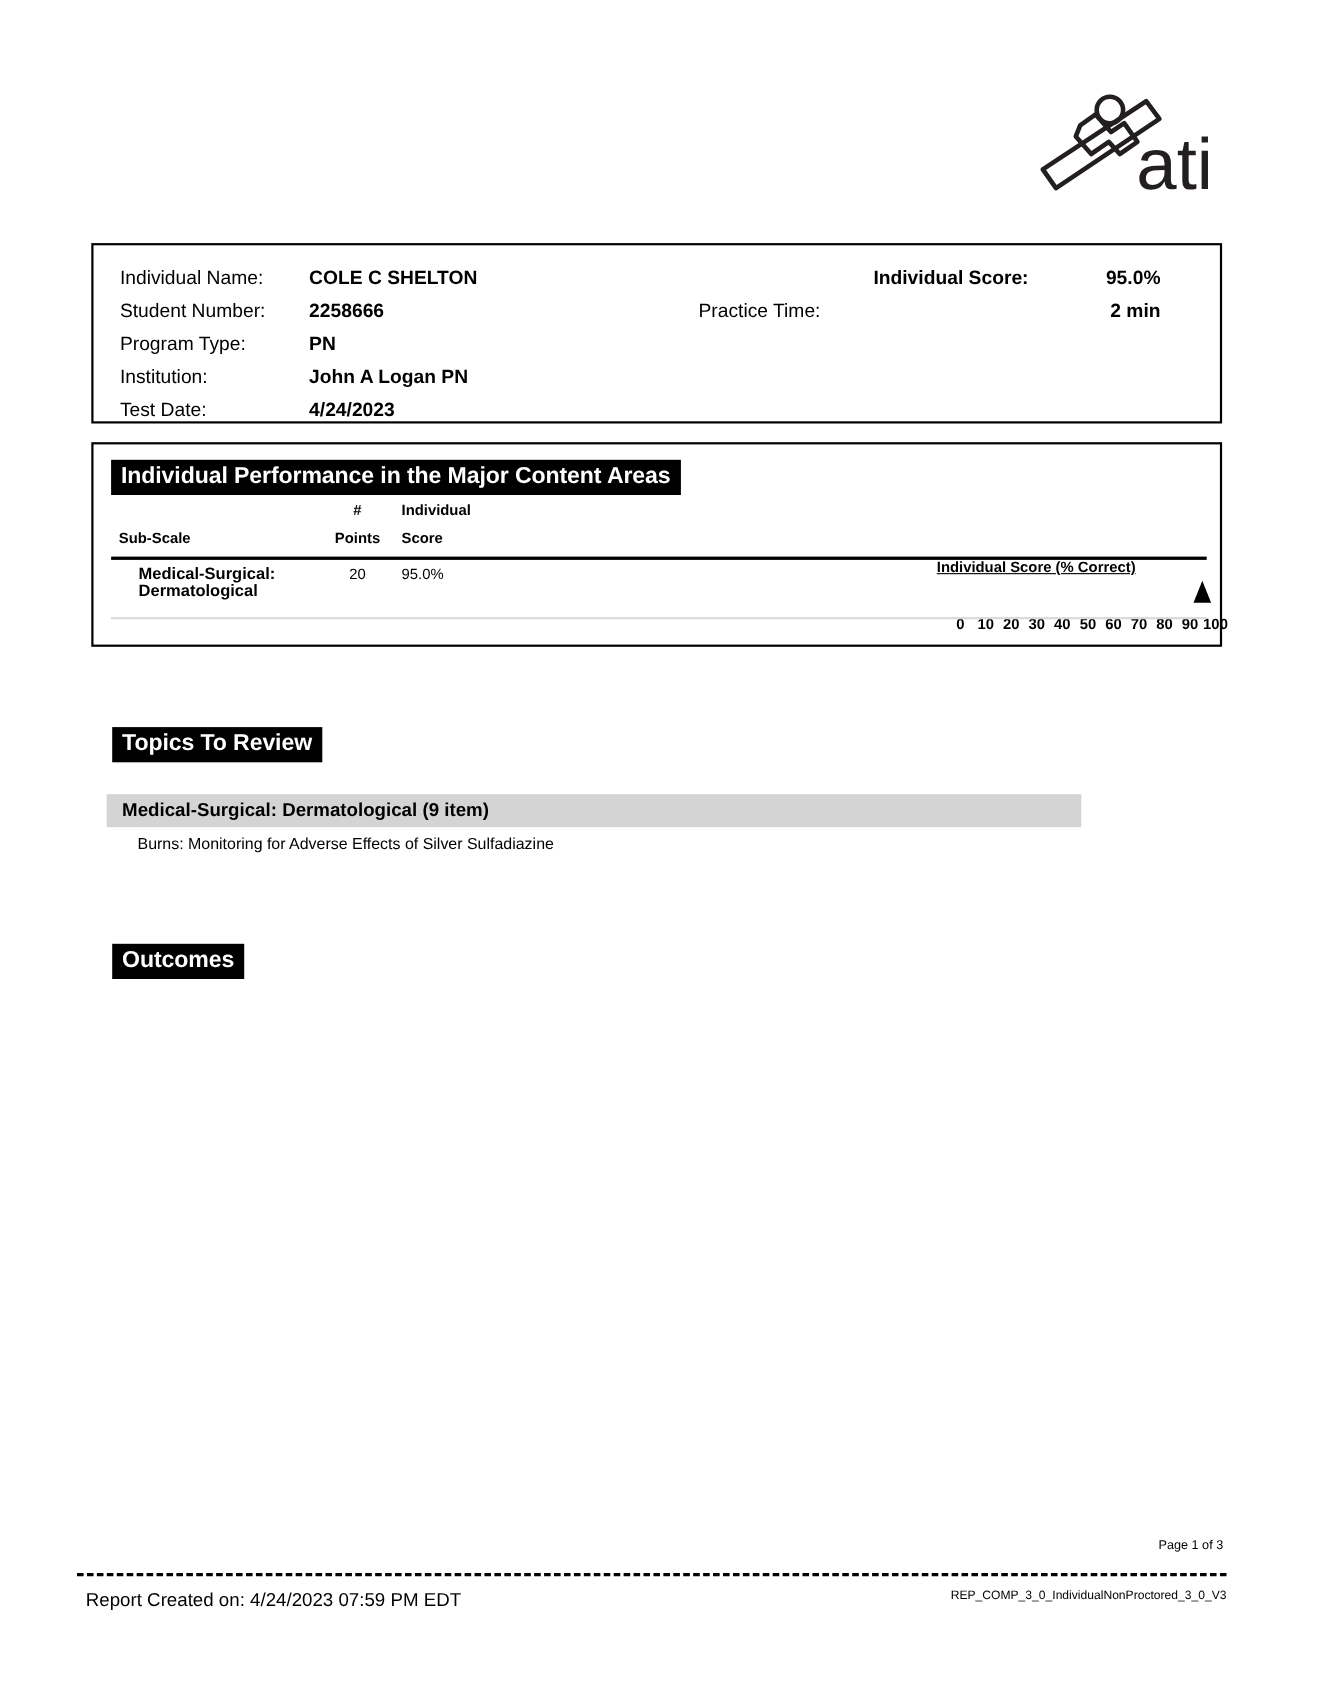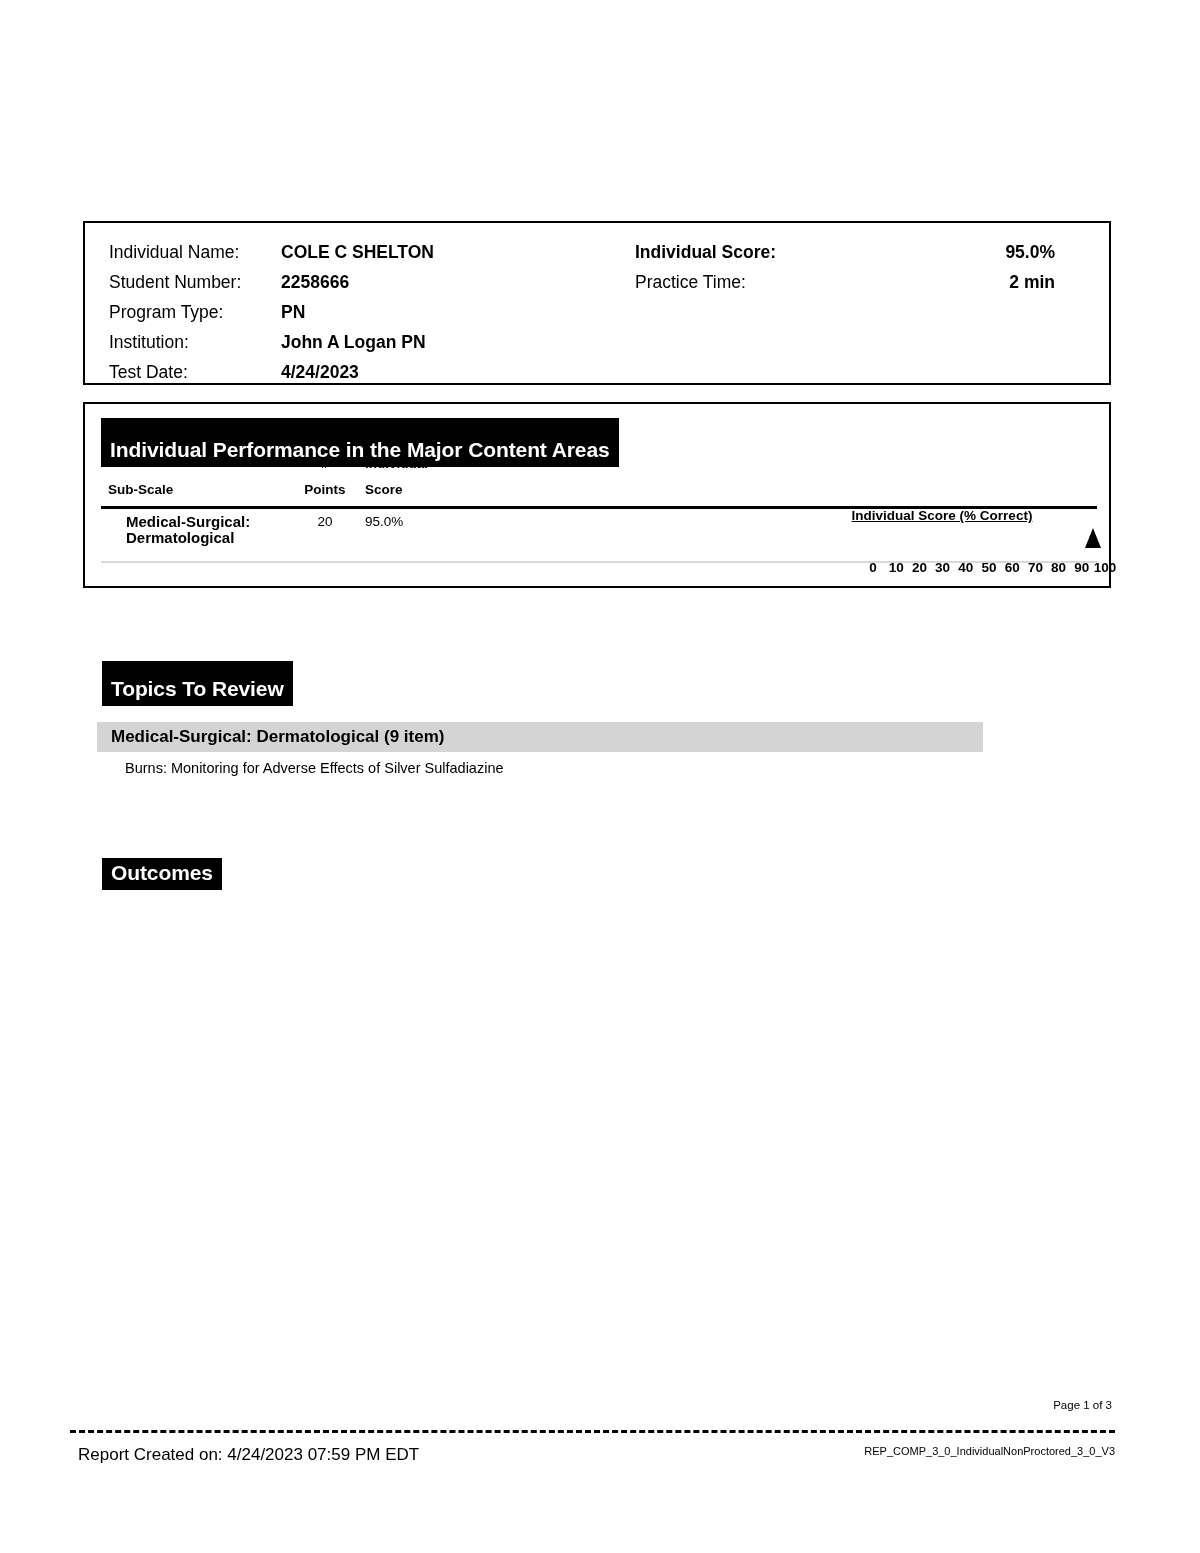--- a/index.html
+++ b/index.html
@@ -81,21 +81,21 @@
     display: flex;
     height: 30px;
     align-items: baseline;
     font-size: 17.5px;
   }
   .info-label {
     width: 172px;
     font-weight: normal;
     white-space: nowrap;
   }
-  .info-label.bold { font-weight: bold; }
+  .info-label.bold { font-weight: bold; text-align: right; }
   .info-value {
     font-weight: bold;
     white-space: nowrap;
   }
   .info-col-right .info-label { width: 300px; }
   .info-col-right .info-value {
     display: inline-block;
     width: 120px;
     text-align: right;
   }
@@ -112,21 +112,21 @@
   }
   .band-title {
     position: absolute;
     left: 16px;
     top: 14px;
     background: #000;
     color: #fff;
     font-size: 21px;
     font-weight: bold;
     letter-spacing: -0.1px;
-    padding: 20px 9px 5px 9px;
+    padding: 3px 9px 5px 9px;
     white-space: nowrap;
   }
 
   .tbl-head-upper {
     position: absolute;
     top: 52px;
     left: 0;
     width: 100%;
     height: 20px;
   }
@@ -244,21 +244,21 @@
     background: #000;
     color: #fff;
     font-weight: bold;
     letter-spacing: -0.1px;
     white-space: nowrap;
   }
   .tag-topics {
     left: 102px;
     top: 661px;
     font-size: 21px;
-    padding: 16px 9px 5px 9px;
+    padding: 3px 9px 5px 9px;
   }
   .tag-outcomes {
     left: 102px;
     top: 858px;
     font-size: 21px;
     padding: 3px 9px 5px 9px;
   }
 
   .topic-group-header {
     position: absolute;
@@ -314,20 +314,33 @@
     font-size: 11px;
     white-space: nowrap;
   }
 </style>
 </head>
 <body>
 
 <div class="page">
 
 
+  <div class="logo">
+    <svg width="185" height="110" viewBox="0 0 185 110" xmlns="http://www.w3.org/2000/svg">
+      <g fill="none" stroke="#231f20" stroke-width="4.2" stroke-linejoin="round">
+
+        <path d="M18 82 L112 20 L124 36 L30 99 Z"></path>
+
+        <path d="M52 42 L66 32 L80 48 L92 40 L104 57 L88 68 L78 57 L62 68 L48 52 Z"></path>
+
+        <circle cx="79" cy="28" r="12"></circle>
+      </g>
+      <text x="103" y="100" font-family="'Liberation Sans', sans-serif" font-size="66" fill="#231f20">ati</text>
+    </svg>
+  </div>
 
   <div class="info-box">
     <div class="info-col-left">
       <div class="info-row">
         <div class="info-label">Individual Name:</div>
         <div class="info-value">COLE C SHELTON</div>
       </div>
       <div class="info-row">
         <div class="info-label">Student Number:</div>
         <div class="info-value">2258666</div>

